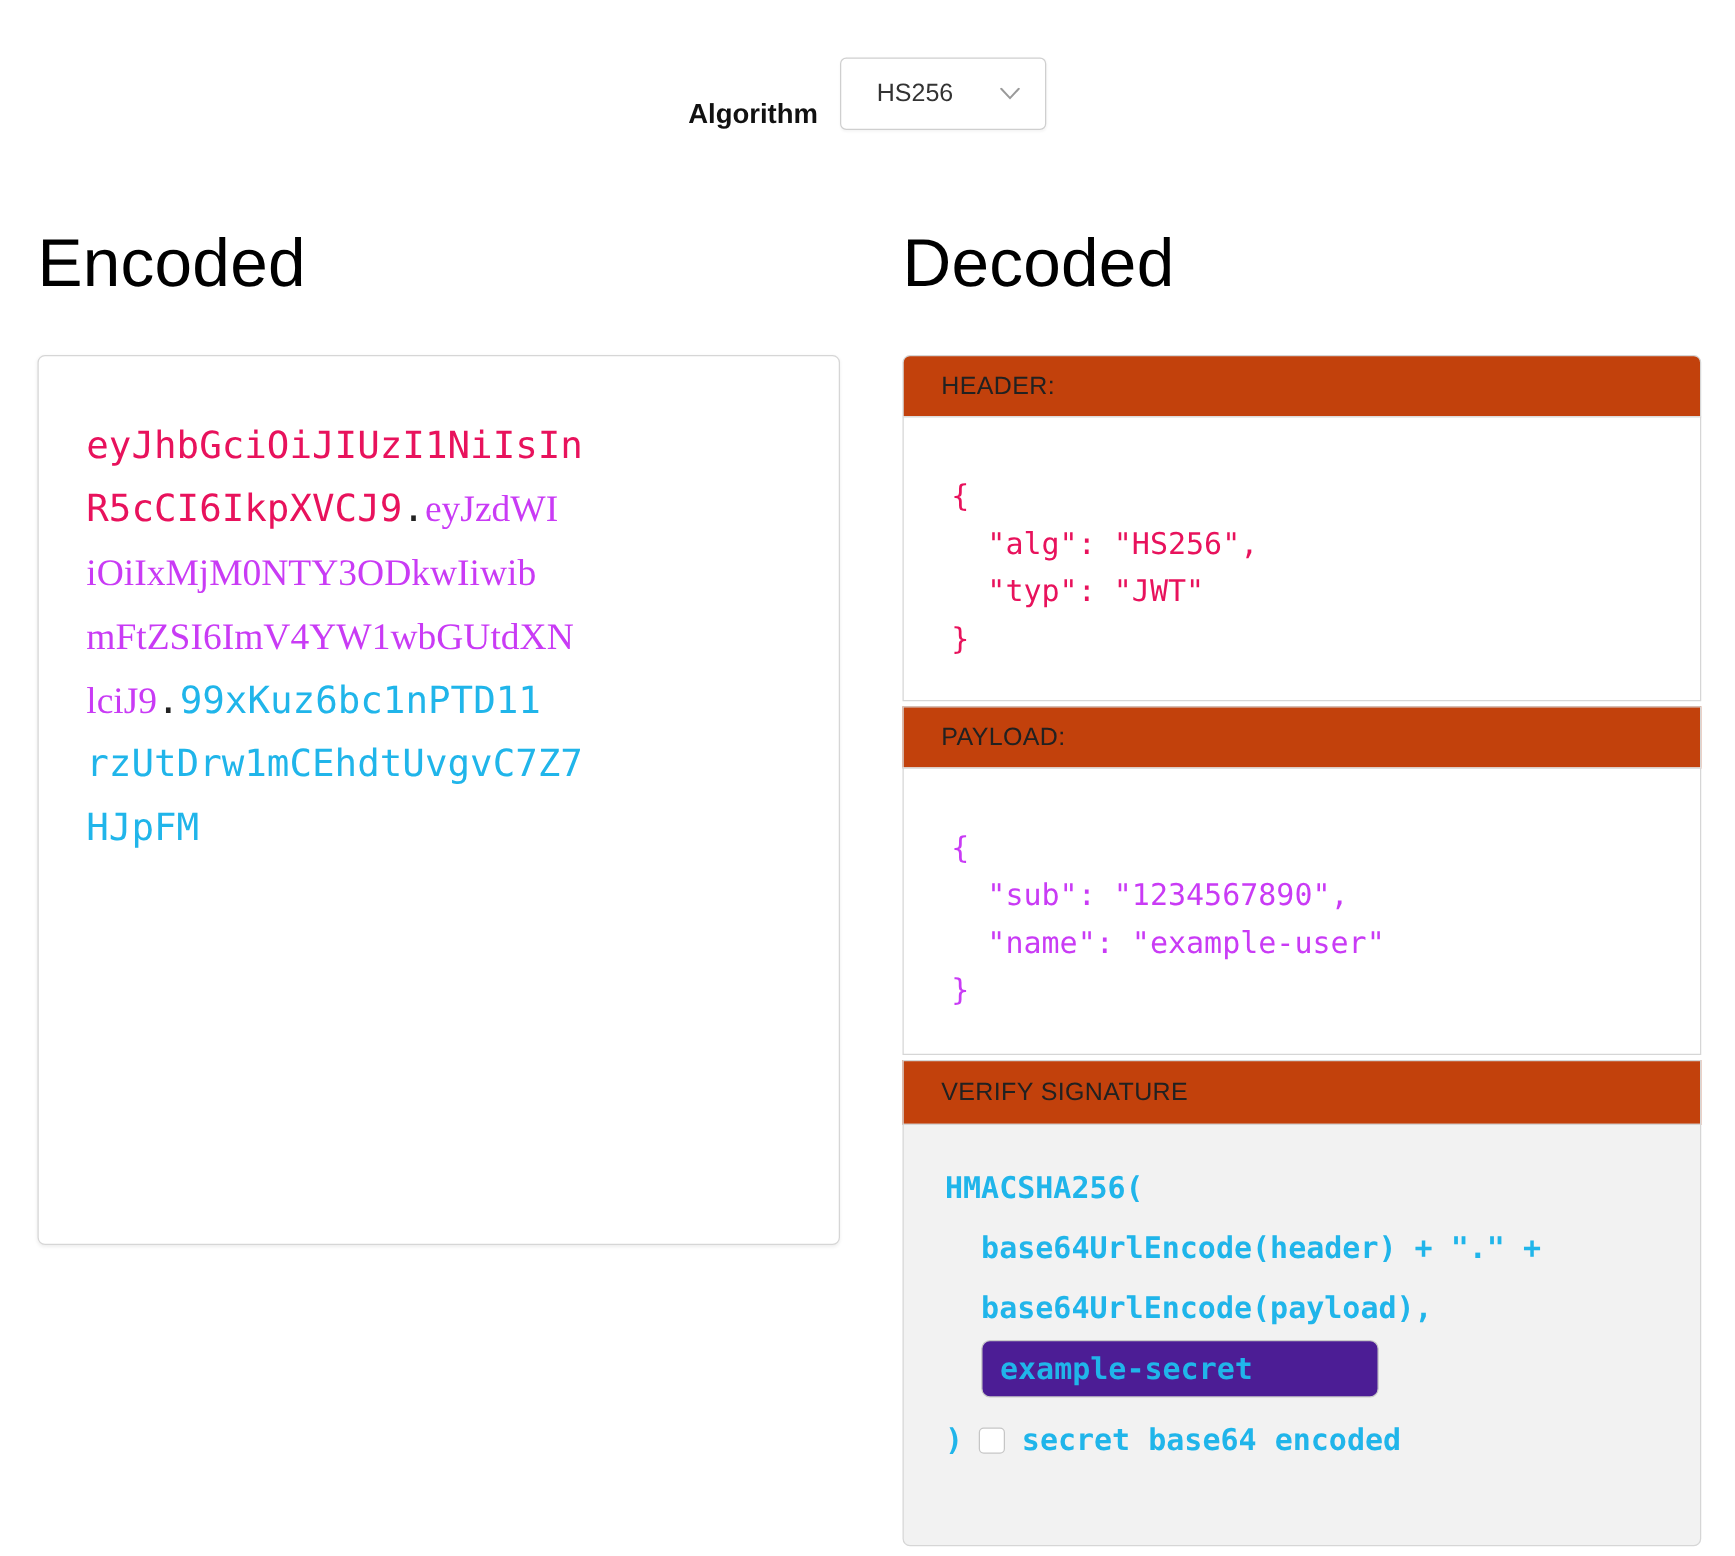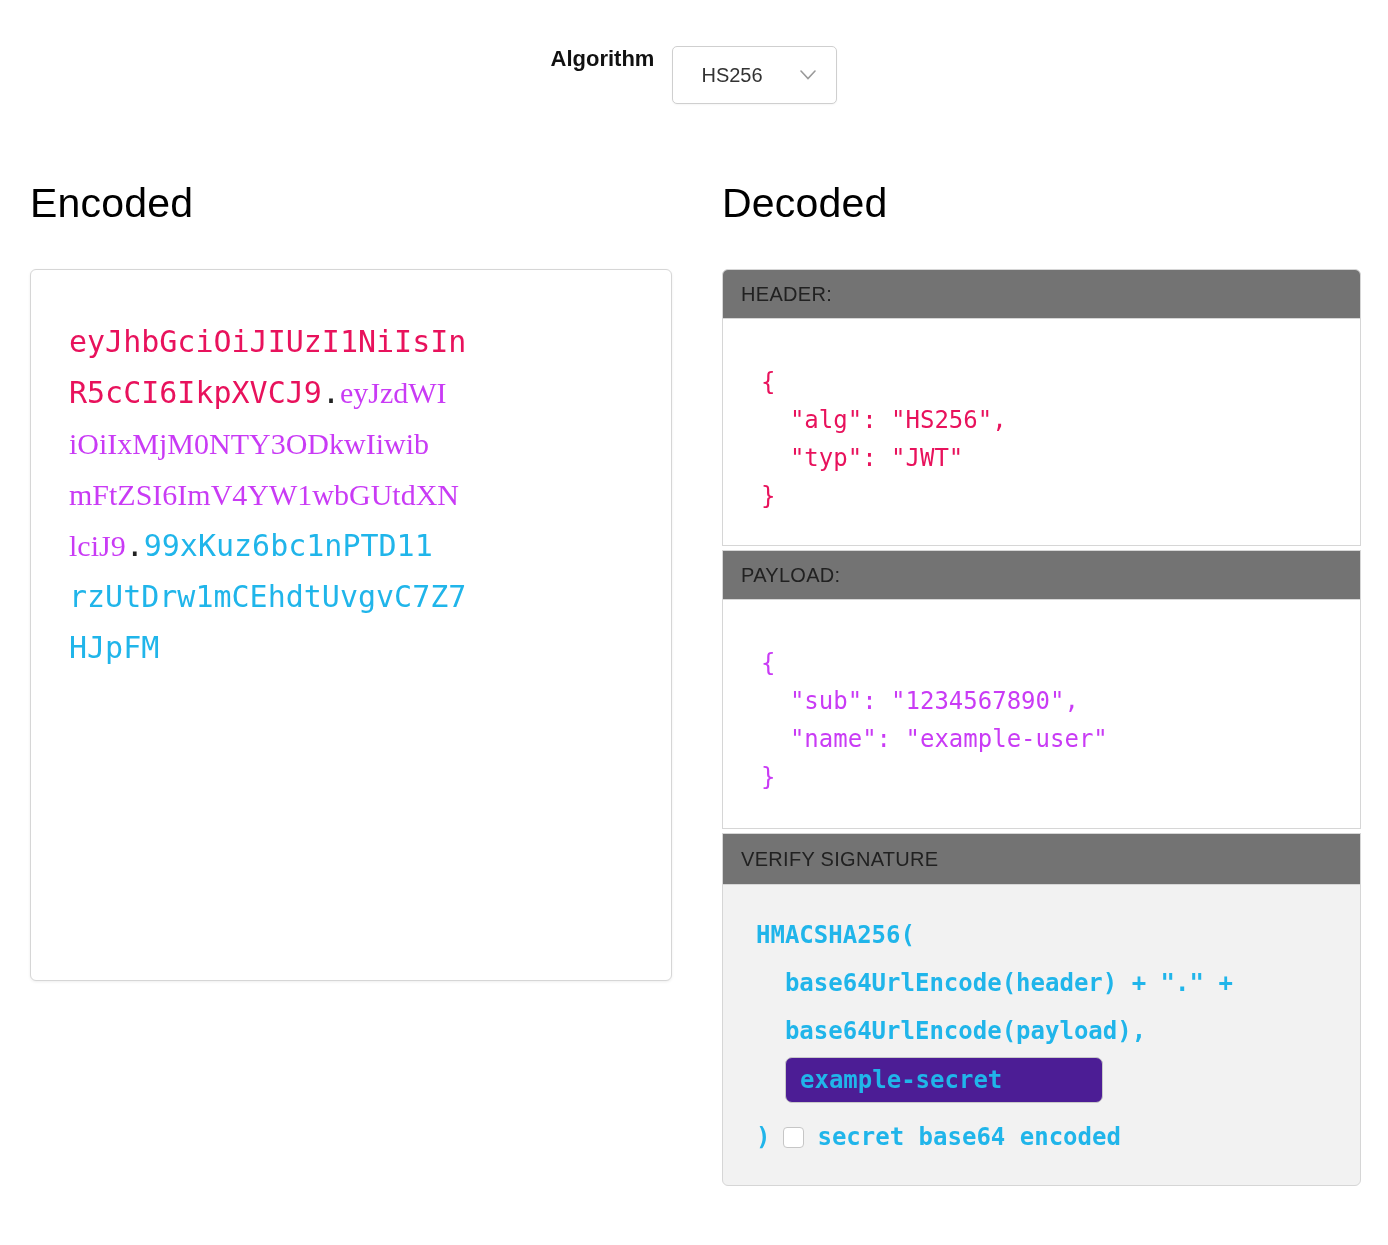--- a/index.html
+++ b/index.html
@@ -13,74 +13,74 @@
   *{box-sizing:border-box;}
   html,body{margin:0;padding:0;}
   body{
     width:1388px;height:1245px;background:#ffffff;
     font-family:"Liberation Sans","DejaVu Sans",sans-serif;
     color:#000;overflow:hidden;
   }
   
   .topbar{
     margin-top:46px;height:58px;
-    display:flex;justify-content:center;align-items:flex-start;gap:18px;
+    display:flex;justify-content:center;align-items:flex-end;gap:18px;
   }
   .algo-label{font-size:22px;font-weight:bold;color:#111;}
   .algo-select{
     width:165px;height:58px;border:1px solid #cfcfcf;border-radius:5px;
     background:#fff;display:flex;align-items:center;justify-content:space-between;
     padding:0 20px 0 28px;cursor:pointer;box-shadow:0 1px 2px rgba(0,0,0,0.04);
   }
   .algo-select .value{font-size:20px;color:#333;}
   .chevron{width:16px;height:10px;display:block;}
   
   .columns{display:flex;gap:50px;padding:0 28px 0 30px;margin-top:76px;}
   .col-left{width:642px;flex:0 0 642px;}
   .col-right{width:639px;flex:0 0 639px;}
   h1.col-heading{
-    font-size:41px;font-weight:400;letter-spacing:0.2px;
+    font-size:54px;font-weight:400;letter-spacing:0.2px;
     margin:0 0 42px 0;color:#000;line-height:1.15;
   }
   
   .token-box{
     height:712px;border:1px solid var(--border);border-radius:6px;
     box-shadow:0 1px 3px rgba(0,0,0,0.07);
     padding:46px 28px 0 38px;background:#fff;cursor:text;
     font-family:"DejaVu Sans Mono","Liberation Mono",monospace;
     font-size:30px;line-height:51px;font-weight:500;
   }
   .tok-line{white-space:pre;}
   .tok-header{color:var(--c-header);}
   .tok-payload{color:var(--c-payload);font-family:Liberation Serif, serif;}
   .tok-signature{color:var(--c-signature);}
   .tok-dot{color:var(--c-dot);}
   
   .section-bar{
-    border:1px solid var(--border);background:#737373;
-    height:50px;display:flex;align-items:center;padding:0 18px;
+    border:1px solid var(--border);background:#c2410c;
+    height:50px;display:flex;align-items:center;padding:0 30px;
     font-size:20px;color:#212121;letter-spacing:0.3px;
   }
   .bar-first{border-radius:6px 6px 0 0;}
   .section-content{
     border:1px solid var(--border);background:#fff;margin-top:-1px;
   }
   .json-block{
     height:228px;
     padding:44px 20px 0 38px;
     font-family:"DejaVu Sans Mono","Liberation Mono",monospace;
     font-size:24px;line-height:38px;white-space:pre;
   }
   .json-header{color:var(--c-header);}
   .json-payload{color:var(--c-payload);height:230px;}
   .section-gap{height:4px;}
   .verify-bar{height:52px;}
   .verify-content{
     margin-top:-1px;border:1px solid var(--border);
-    height:302px;background:var(--verify-bg);
+    height:338px;background:var(--verify-bg);
     border-radius:0 0 6px 6px;
     padding:26px 20px 0 33px;
     font-family:"DejaVu Sans Mono","Liberation Mono",monospace;
     font-size:24px;font-weight:bold;color:var(--c-signature);
   }
   .code-line{line-height:48px;white-space:pre;}
   .secret-input{
     display:block;width:318px;height:46px;
     border:1px solid #c9c9c9;border-radius:7px;background:#4c1d95;
     margin:2px 0 0 29px;padding:0 14px;

